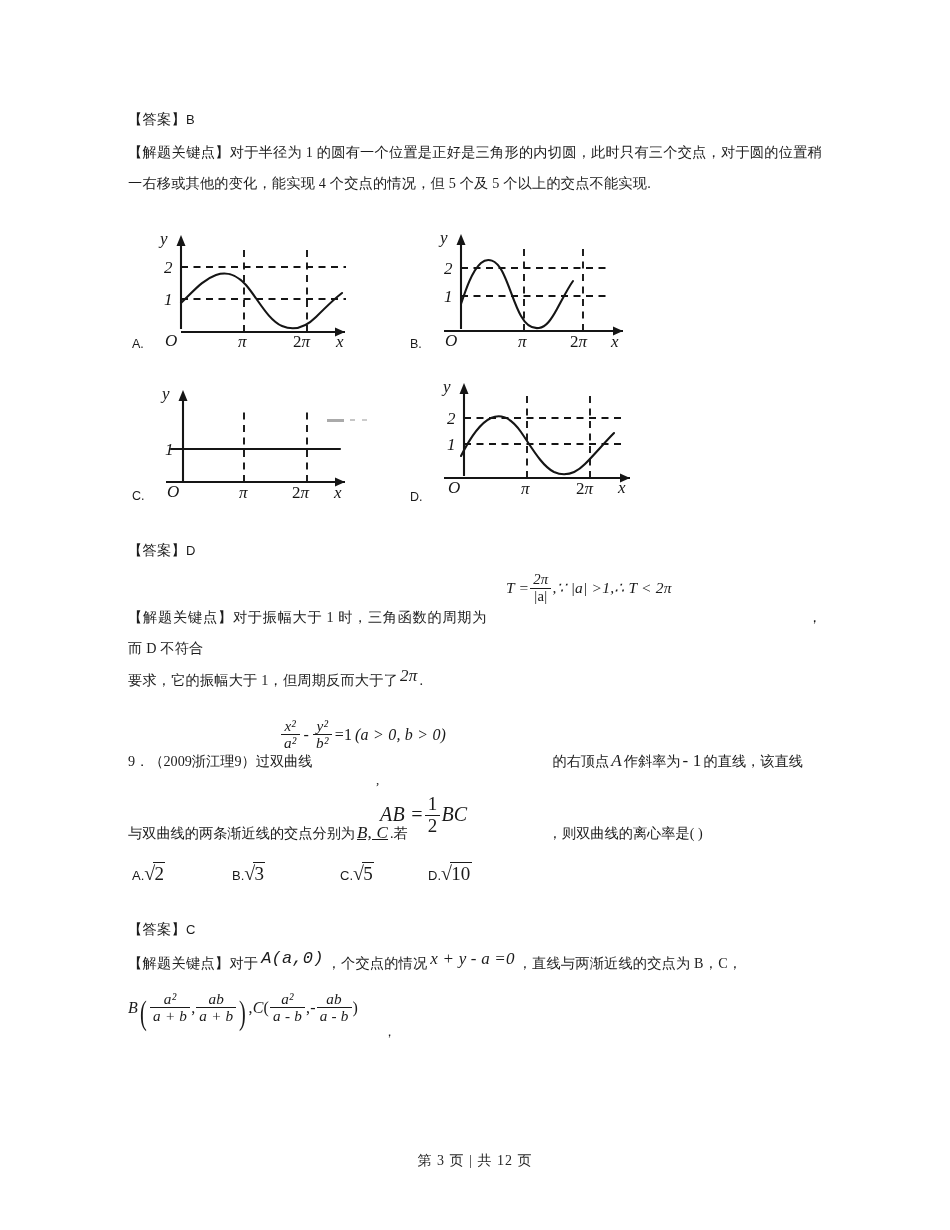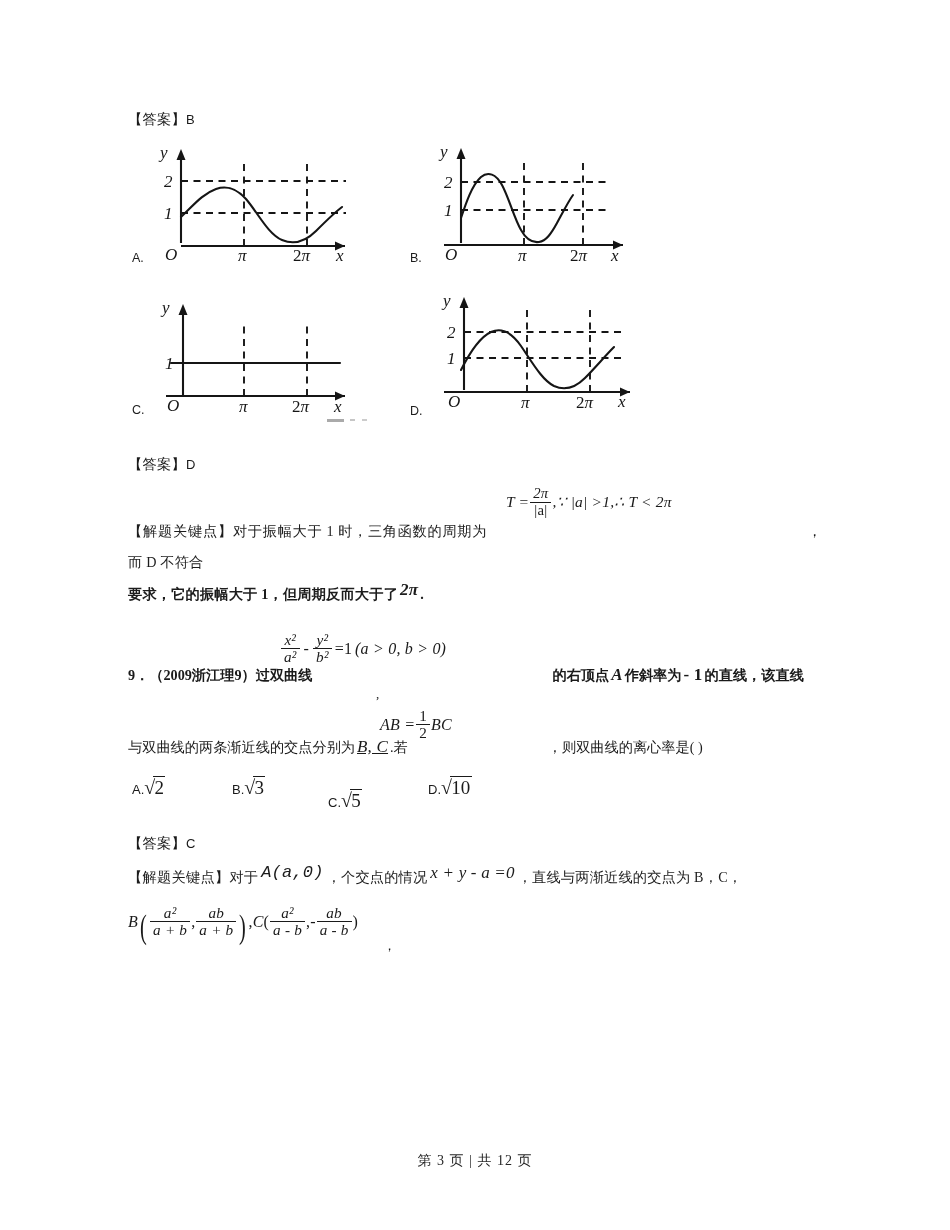--- a/index.html
+++ b/index.html
@@ -144,20 +144,23 @@
 </style>
 </head>
 <body>
 
 <div class="page">
 
   <div class="content">
 
     <div class="ans-line">
       <span class="blk-label">【答案】</span><span class="lat">B</span>
+    </div>
+    <div class="para" style="margin-bottom:26px;">
+      <span class="blk-label">【解题关键点】</span><span>对于半径为 1 的圆有一个位置是正好是三角形的内切圆，此时只有三个交点，对于圆的位置稍一右移或其他的变化，能实现 4 个交点的情况，但 5 个及 5 个以上的交点不能实现.</span>
     </div>
 
 
     <div class="graphs" style="height:300px; margin-top:4px;">
 
       <div class="graph-cell" style="left:12px; top:0px;">
         <svg width="230" height="122" viewBox="0 0 230 122">
 
           <text class="glab" x="20" y="19">y</text>
 
@@ -256,56 +259,56 @@
 
     <div style="position:relative; height:34px;">
       <span class="m" style="position:absolute; left:378px; top:4px; white-space:nowrap;">
         <span>T =</span><span class="frac"><span class="num">2π</span><span class="den" style="font-style:normal;">|a|</span></span><span>,∵ |a| &gt;1,∴ T &lt; 2π</span>
       </span>
     </div>
 
     <div class="para">
       <span class="blk-label">【解题关键点】</span><span>对于振幅大于 1 时，三角函数的周期为</span><span style="display:inline-block; width:320px;"></span><span>，而 D 不符合</span>
     </div>
-    <div class="para" style="margin-bottom:26px;font-weight:bold;">
+    <div class="para" style="margin-bottom:26px;">
       <span>要求，它的振幅大于 1，但周期反而大于了</span><span class="m mbig" style="position:relative;top:-4px;padding:0 2px;">2π</span><span>.</span>
     </div>
 
     <div style="position:relative; height:40px; margin-top:24px;">
       <span class="m" style="position:absolute; left:152px; top:-4px; white-space:nowrap; font-size:16px;">
         <span class="frac"><span class="num">x²</span><span class="den">a²</span></span><span style="font-style:normal; padding:0 3px;">-</span><span class="frac"><span class="num">y²</span><span class="den">b²</span></span><span style="font-style:normal; padding-left:2px;">=1</span><span style="padding-left:3px;text-align:right;">(a &gt; 0, b &gt; 0)</span>
       </span>
     </div>
 
-    <div class="qrow" style="margin-top:-16px;font-weight:bold;">
+    <div class="qrow" style="margin-top:-16px;">
       <span>9．</span><span>（2009浙江理9）</span><span>过双曲线</span><span style="display:inline-block; width:240px;"></span><span>的右顶点</span><span class="m mbig" style="padding:0 2px;">A</span><span>作斜率为</span><span class="m mbig" style="font-style:normal; padding:0 2px;">- 1</span><span>的直线，该直线</span>
     </div>
 
     <div style="position:relative; height:20px;">
       <span style="position:absolute; left:248px; top:-4px; font-size:13px;">,</span>
     </div>
 
     <div style="position:relative; height:34px;">
-      <span class="m" style="position:absolute; left:252px; top:-2px; white-space:nowrap; font-size:16px;">
+      <span class="m" style="position:absolute; left:252px; top:-2px; white-space:nowrap; font-size:20px;">
         <span>AB =</span><span class="frac" style="font-style:normal;"><span class="num">1</span><span class="den">2</span></span><span>BC</span>
       </span>
     </div>
 
     <div class="qrow" style="margin-top:-12px;">
       <span>与双曲线的两条渐近线的交点分别为</span><span class="m mbig" style="padding:0 2px;text-decoration:underline;">B, C</span><span>.若</span><span style="display:inline-block; width:140px;"></span><span>，则双曲线的离心率是(   )</span>
     </div>
 
     <div style="position:relative; height:44px; margin-top:6px;">
       <span style="position:absolute; left:4px; top:8px;">
         <span class="lat">A.</span><span class="sqrt m" style="font-size:19px;"><span class="rad" style="font-style:normal;">√</span><span class="body" style="font-style:normal;">2</span></span>
       </span>
       <span style="position:absolute; left:104px; top:8px;">
         <span class="lat">B.</span><span class="sqrt m" style="font-size:19px;"><span class="rad" style="font-style:normal;">√</span><span class="body" style="font-style:normal;">3</span></span>
       </span>
-      <span style="position:absolute; left:200px; top:8px;margin-top:13px;">
+      <span style="position:absolute; left:212px; top:8px;">
         <span class="lat">C.</span><span class="sqrt m" style="font-size:19px;"><span class="rad" style="font-style:normal;">√</span><span class="body" style="font-style:normal;">5</span></span>
       </span>
       <span style="position:absolute; left:300px; top:8px;">
         <span class="lat">D.</span><span class="sqrt m" style="font-size:19px;"><span class="rad" style="font-style:normal;">√</span><span class="body" style="font-style:normal;">10</span></span>
       </span>
     </div>
 
     <div class="ans-line" style="margin-top:16px;">
       <span class="blk-label">【答案】</span><span class="lat">C</span>
     </div>

